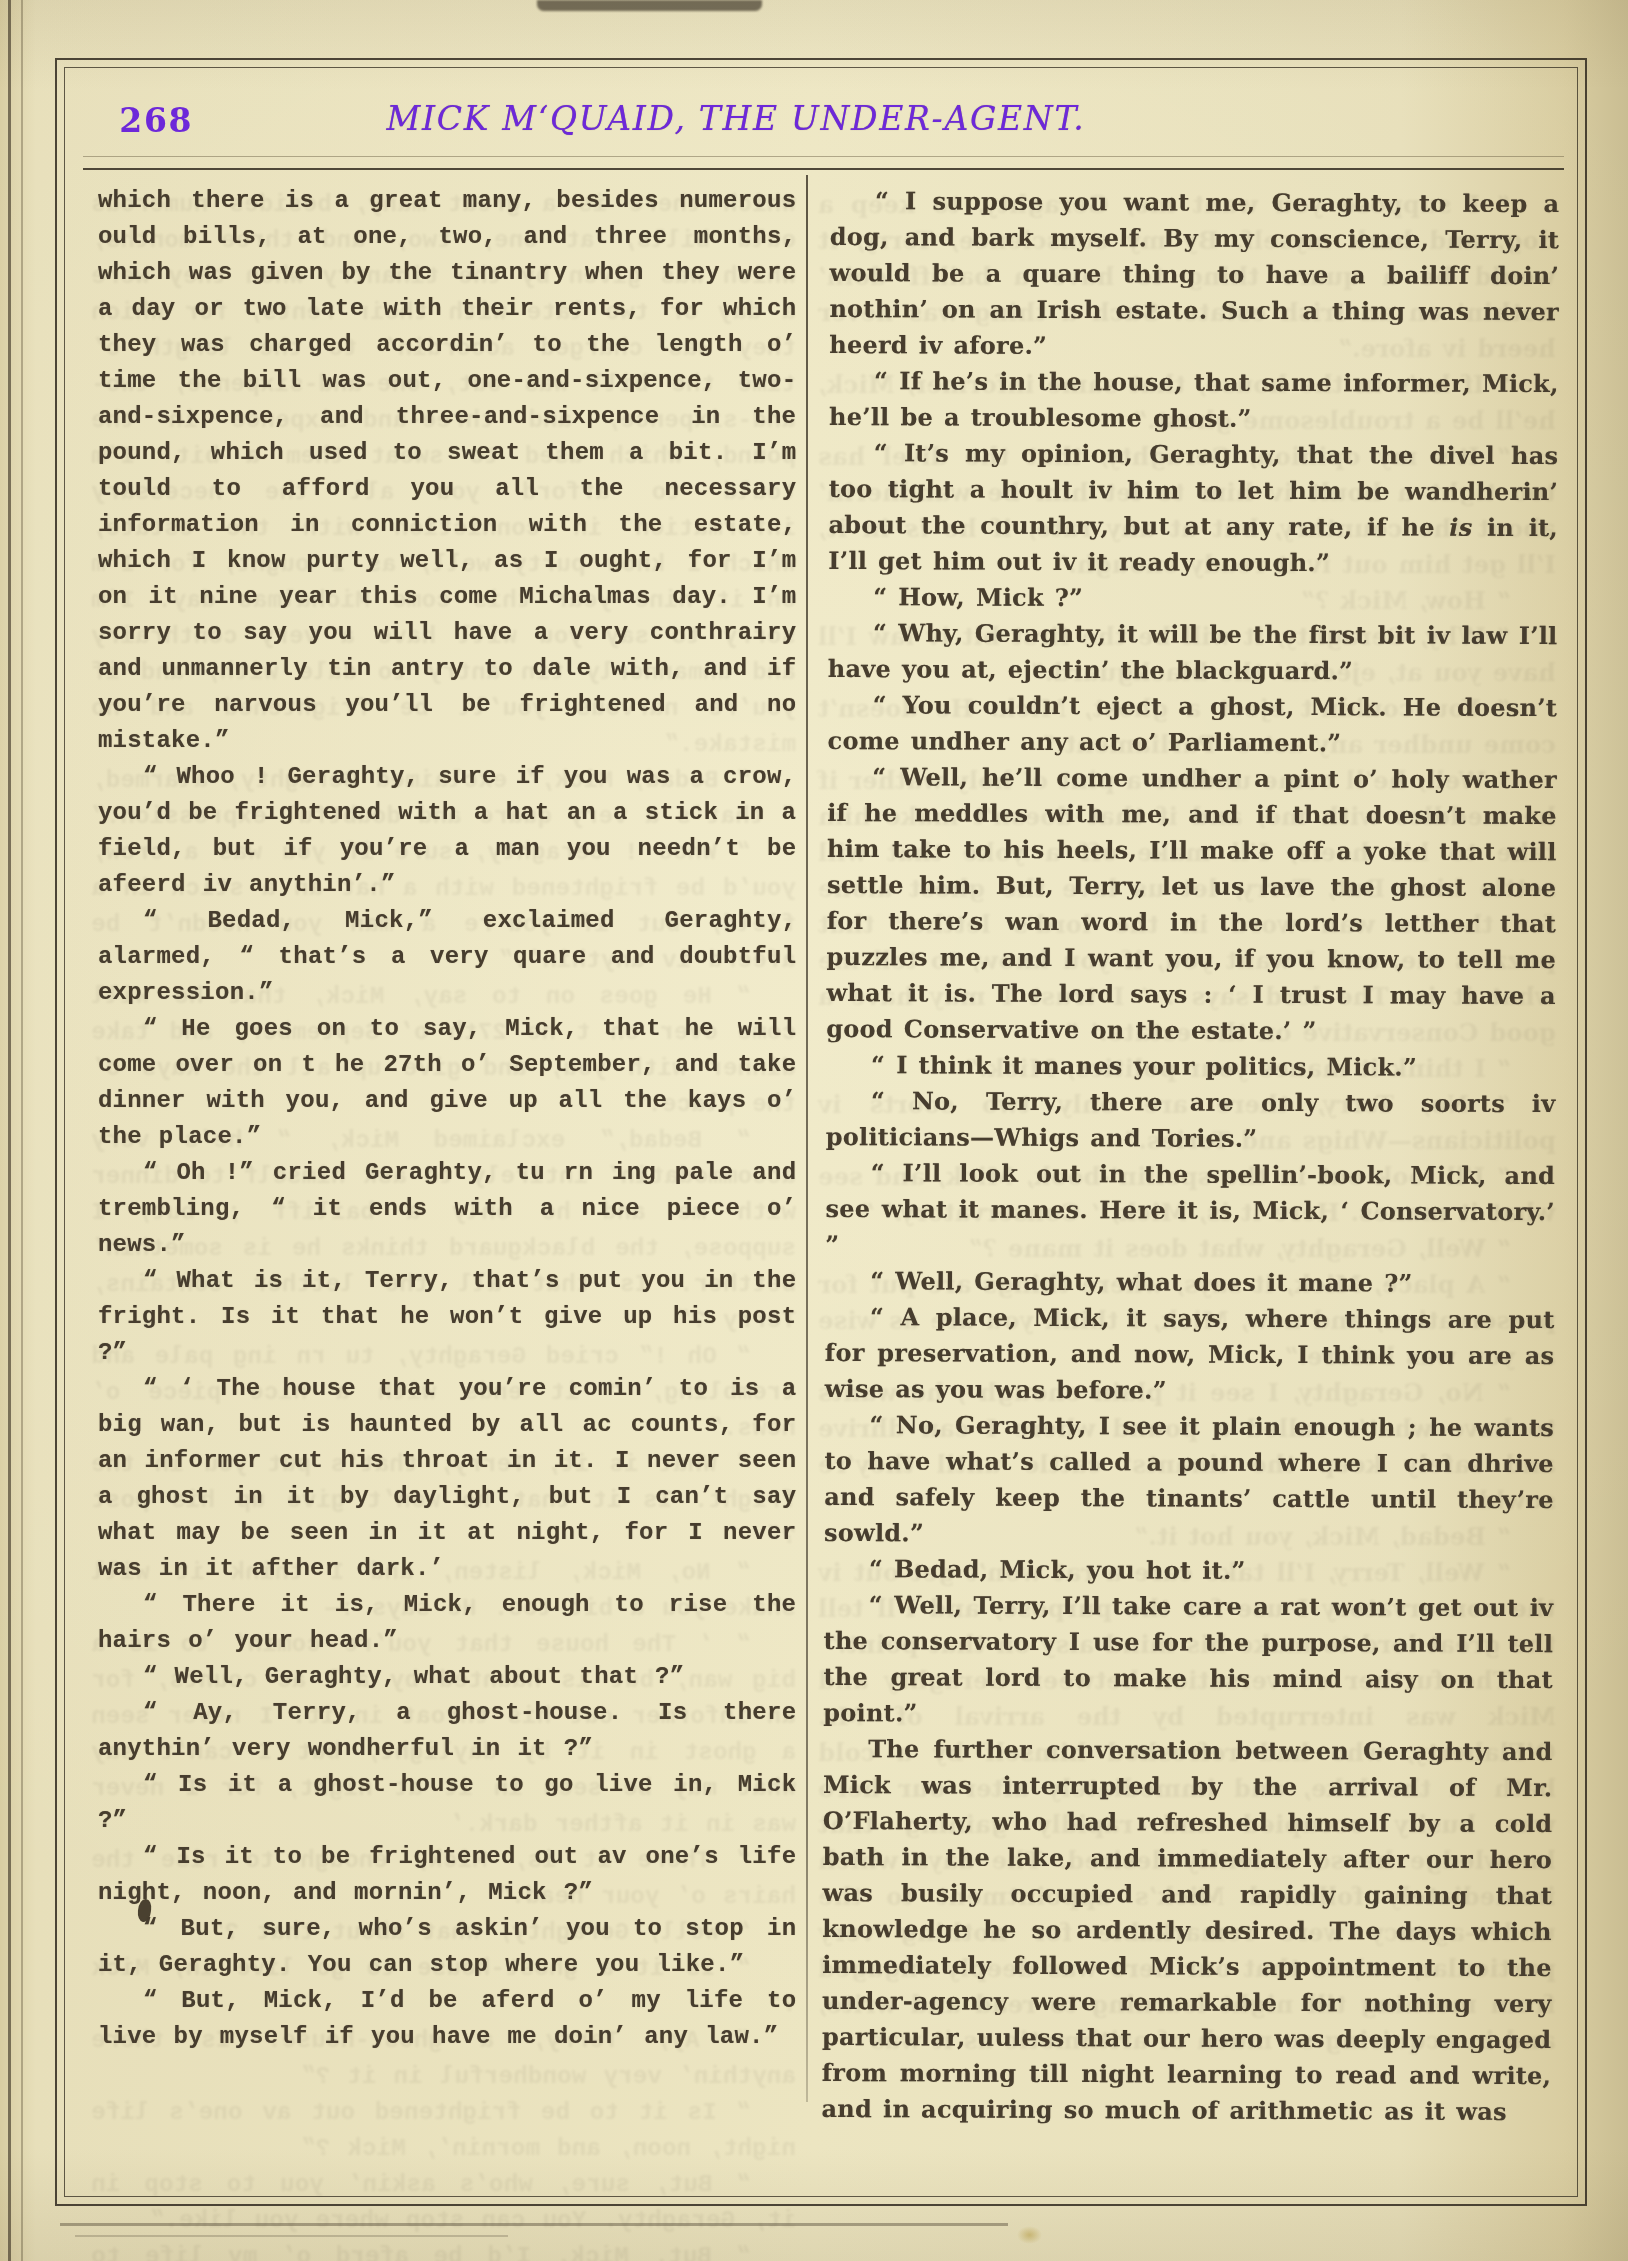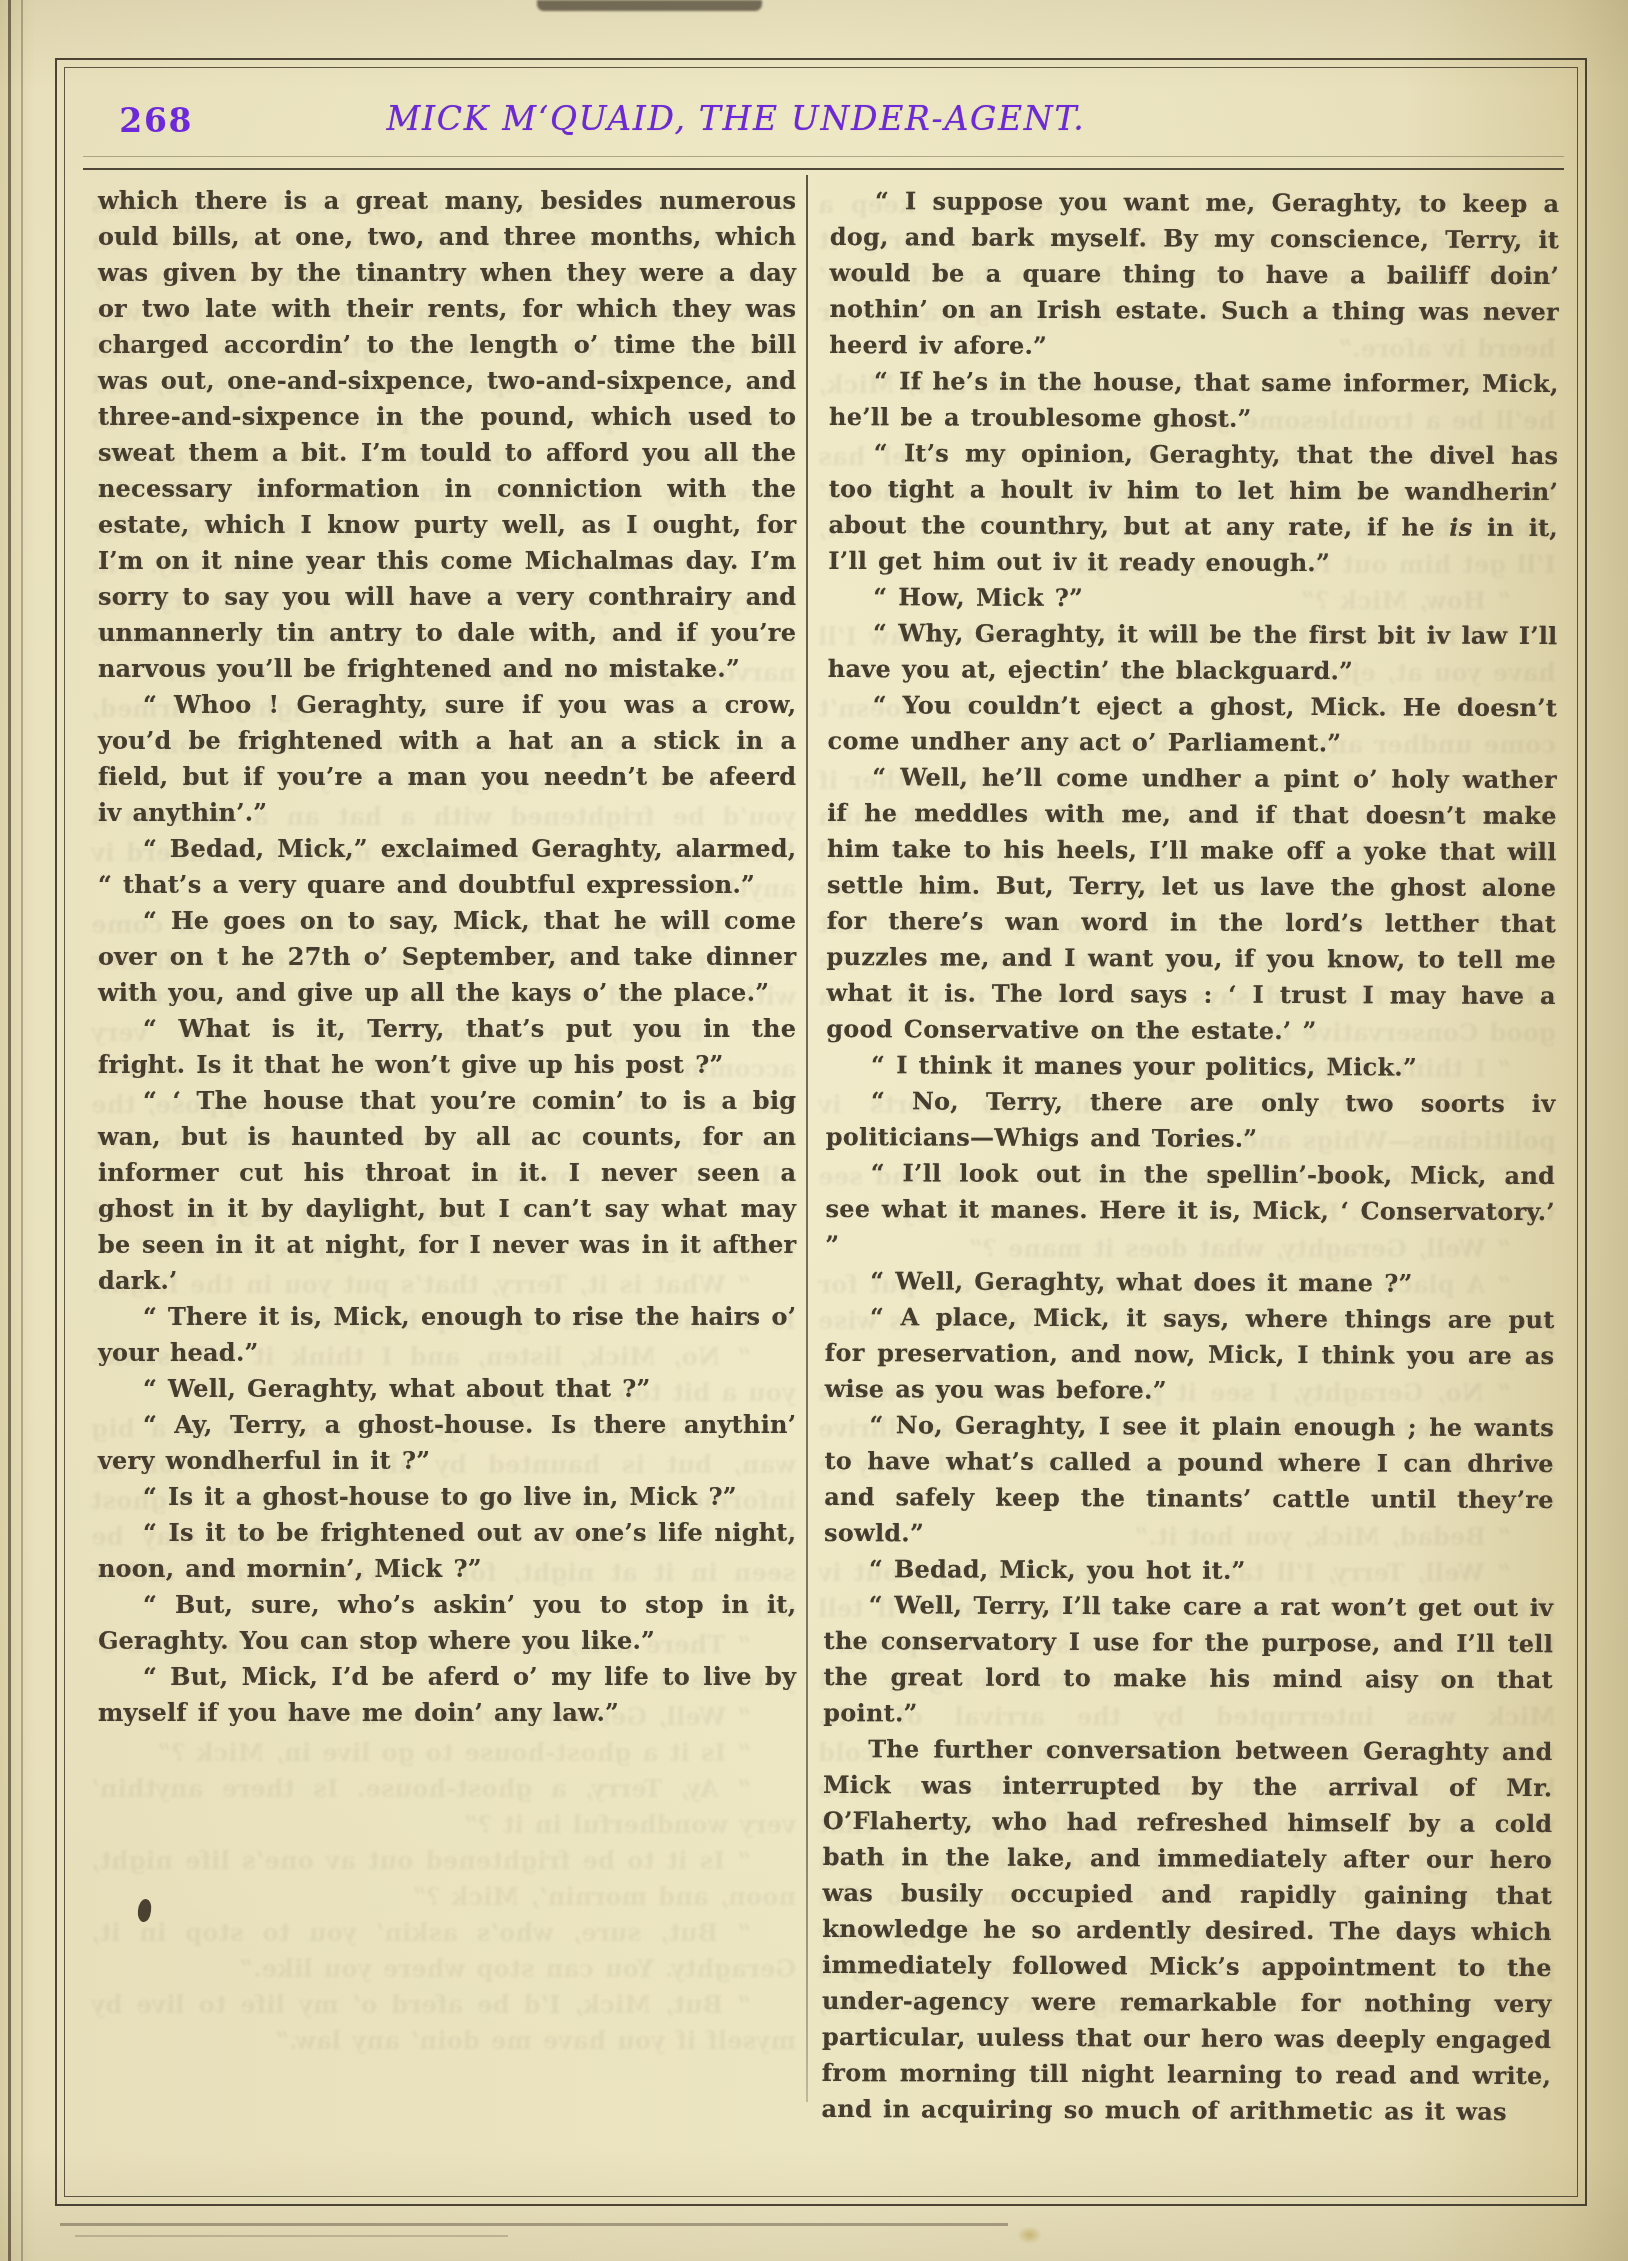--- a/index.html
+++ b/index.html
@@ -54,21 +54,21 @@
   }
   .header-rule {
     height:10.8px; margin:0 1.7px 5px 1.7px;
     border-top:1.7px solid rgba(100,88,62,.45);
     border-bottom:2.5px solid rgba(52,45,33,.85);
   }
 
   
   .columns { display:flex; align-items:stretch; }
   .col { position:relative; }
-  .col-left  { flex:0 0 725px; padding:8.3px 10px 0 16.6px; box-sizing:border-box; }
+  .col-left  { flex:0 0 725px; padding:8.3px 10px 0 16.6px; box-sizing:border-box;font-family:Liberation Mono, monospace; }
   .col-right { flex:1; padding:8.3px 6.7px 0 21.6px; box-sizing:border-box; }
   .divider { flex:0 0 1.7px; background:linear-gradient(180deg, rgba(58,50,36,.8) 0, rgba(58,50,36,.6) 85%, rgba(58,50,36,.25) 100%); margin-bottom:25px; }
 
   .col-text { position:relative; z-index:2; }
   .ghost {
     position:absolute; z-index:1; left:10px; right:10px; top:11.6px;
     transform:scaleX(-1);
     opacity:.065; filter:blur(1.1px);
     pointer-events:none;
   }
@@ -121,20 +121,21 @@
             <p>“ Ay, Terry, a ghost-house.  Is there anythin’ very wondherful in it ?”</p>
             <p>“ Is it to be frightened out av one’s life night, noon, and mornin’, Mick ?”</p>
             <p>“ But, sure, who’s askin’ you to stop in it, Geraghty.  You can stop where you like.”</p>
             <p>“ But, Mick, I’d be aferd o’ my life to live by myself if you have me doin’ any law.”</p>
           </div>
         <div class="col-text">
             <p class="noindent">which there is a great many, besides numerous ould bills, at one, two, and three months, which was given by the tinantry when they were a day or two late with their rents, for which they was charged accordin’ to the length o’ time the bill was out, one-and-sixpence, two-and-sixpence, and three-and-sixpence in the pound, which used to sweat them a bit. I’m tould to afford you all the necessary information in conniction with the estate, which I know purty well, as I ought, for I’m on it nine year this come Michalmas day. I’m sorry to say you will have a very conthrairy and unmannerly tin antry to dale with, and if you’re narvous you’ll be frightened and no mistake.”</p>
             <p>“ Whoo !  Geraghty, sure if you was a crow, you’d be frightened with a hat an a stick in a field, but if you’re a man you needn’t be afeerd iv anythin’.”</p>
             <p>“ Bedad, Mick,” exclaimed Geraghty, alarmed, “ that’s a very quare and doubtful expression.”</p>
             <p>“ He goes on to say, Mick, that he will come over on t he 27th o’ September, and take dinner with you, and give up all the kays o’ the place.”</p>
+            <p>“ Oh !” cried Geraghty, tu rn ing pale and trembling, “ it ends with a nice piece o’ news.”</p>
             <p>“ What is it, Terry, that’s put you in the fright. Is it  that he won’t give up his post ?”</p>
             <p>“ ‘ The house that you’re comin’ to is a big wan, but is haunted by all ac counts, for an informer cut his throat in it.  I never seen a ghost in it by daylight, but I can’t say what may be seen in it at night, for I never was in it afther dark.’</p>
             <p>“ There it is, Mick, enough to rise the hairs o’ your head.”</p>
             <p>“ Well, Geraghty, what about that ?”</p>
             <p>“ Ay, Terry, a ghost-house.  Is there anythin’ very wondherful in it ?”</p>
             <p>“ Is it a ghost-house to go live in, Mick ?”</p>
             <p>“ Is it to be frightened out av one’s life night, noon, and mornin’, Mick ?”</p>
             <p>“ But, sure, who’s askin’ you to stop in it, Geraghty.  You can stop where you like.”</p>
             <p>“ But, Mick, I’d be aferd o’ my life to live by myself if you have me doin’ any law.”</p>
           </div>

